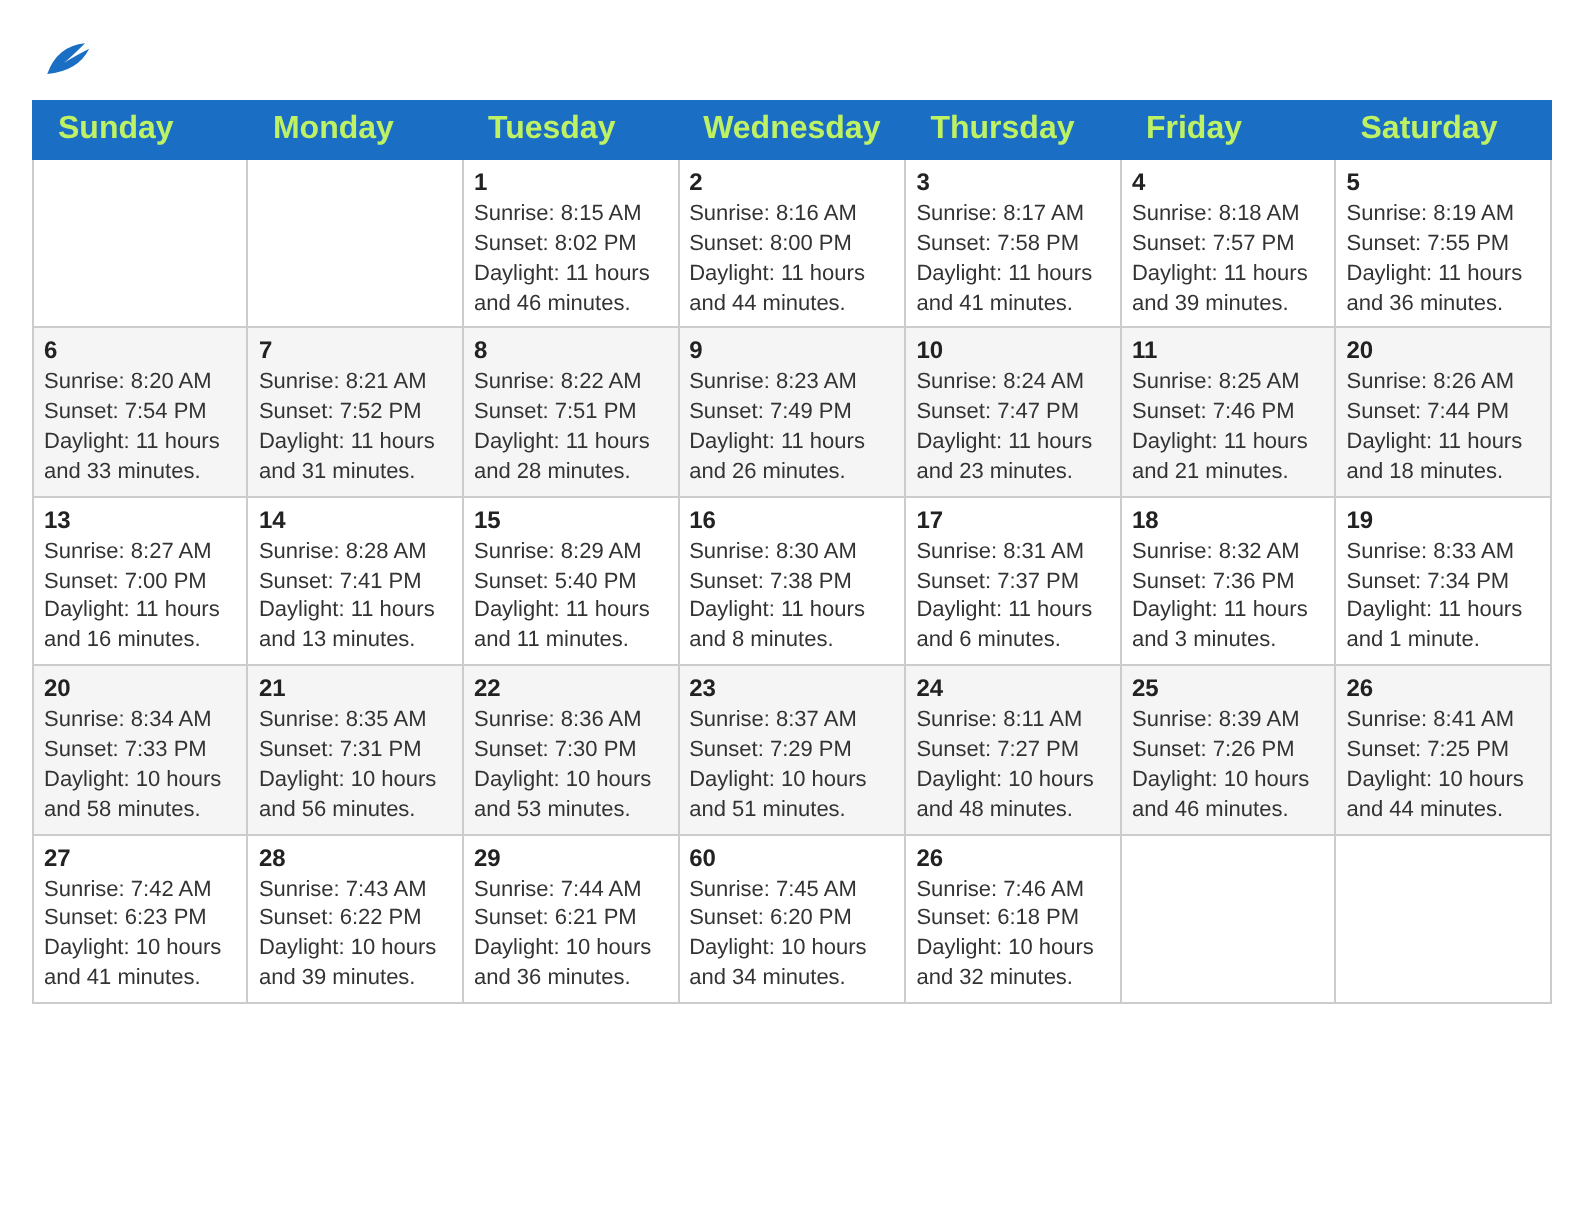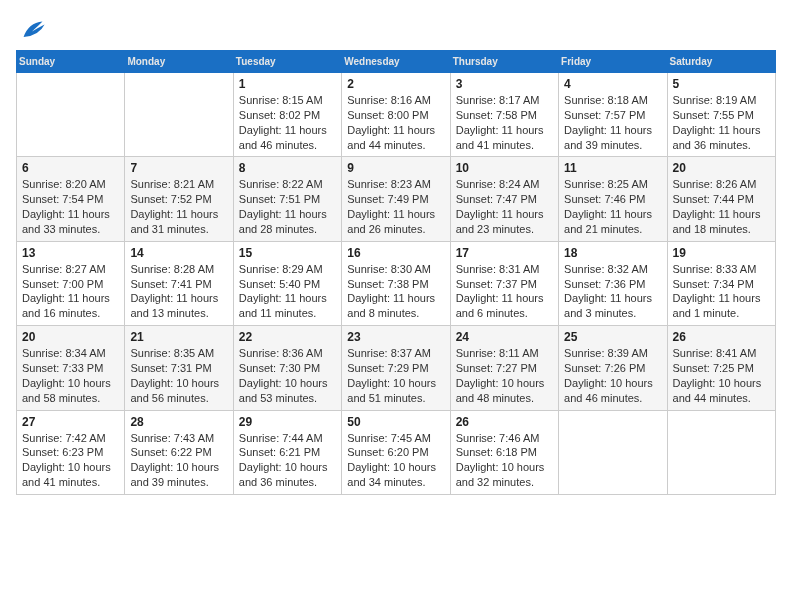--- a/index.html
+++ b/index.html
@@ -47,24 +47,24 @@
       color: #444;
       margin-top: 2px;
     }
     .calendar {
       width: 100%;
       border-collapse: collapse;
       margin-top: 6px;
     }
     .calendar th {
       background-color: #1a6fc4;
-      color: #e5e5e5;
-      font-size: 10px;
+      color: #bef264;
+      font-size: 16px;
       font-weight: bold;
-      padding: 5px 2px;
+      padding: 5px 12px;
       text-align: left;
       border: 1px solid #1a6fc4;
     }
     .calendar td {
       vertical-align: top;
       border: 1px solid #ccc;
       padding: 4px 5px;
       font-size: 10px;
       color: #333;
       width: 108px;
@@ -305,21 +305,21 @@
 Sunset: 6:22 PM
 Daylight: 10 hours and 39 minutes.</div>
         </td>
         <td>
           <span class="day-number">29</span>
           <div class="day-info">Sunrise: 7:44 AM
 Sunset: 6:21 PM
 Daylight: 10 hours and 36 minutes.</div>
         </td>
         <td>
-          <span class="day-number">50</span>
+          <span class="day-number">60</span>
           <div class="day-info">Sunrise: 7:45 AM
 Sunset: 6:20 PM
 Daylight: 10 hours and 34 minutes.</div>
         </td>
         <td>
           <span class="day-number">26</span>
           <div class="day-info">Sunrise: 7:46 AM
 Sunset: 6:18 PM
 Daylight: 10 hours and 32 minutes.</div>
         </td>

